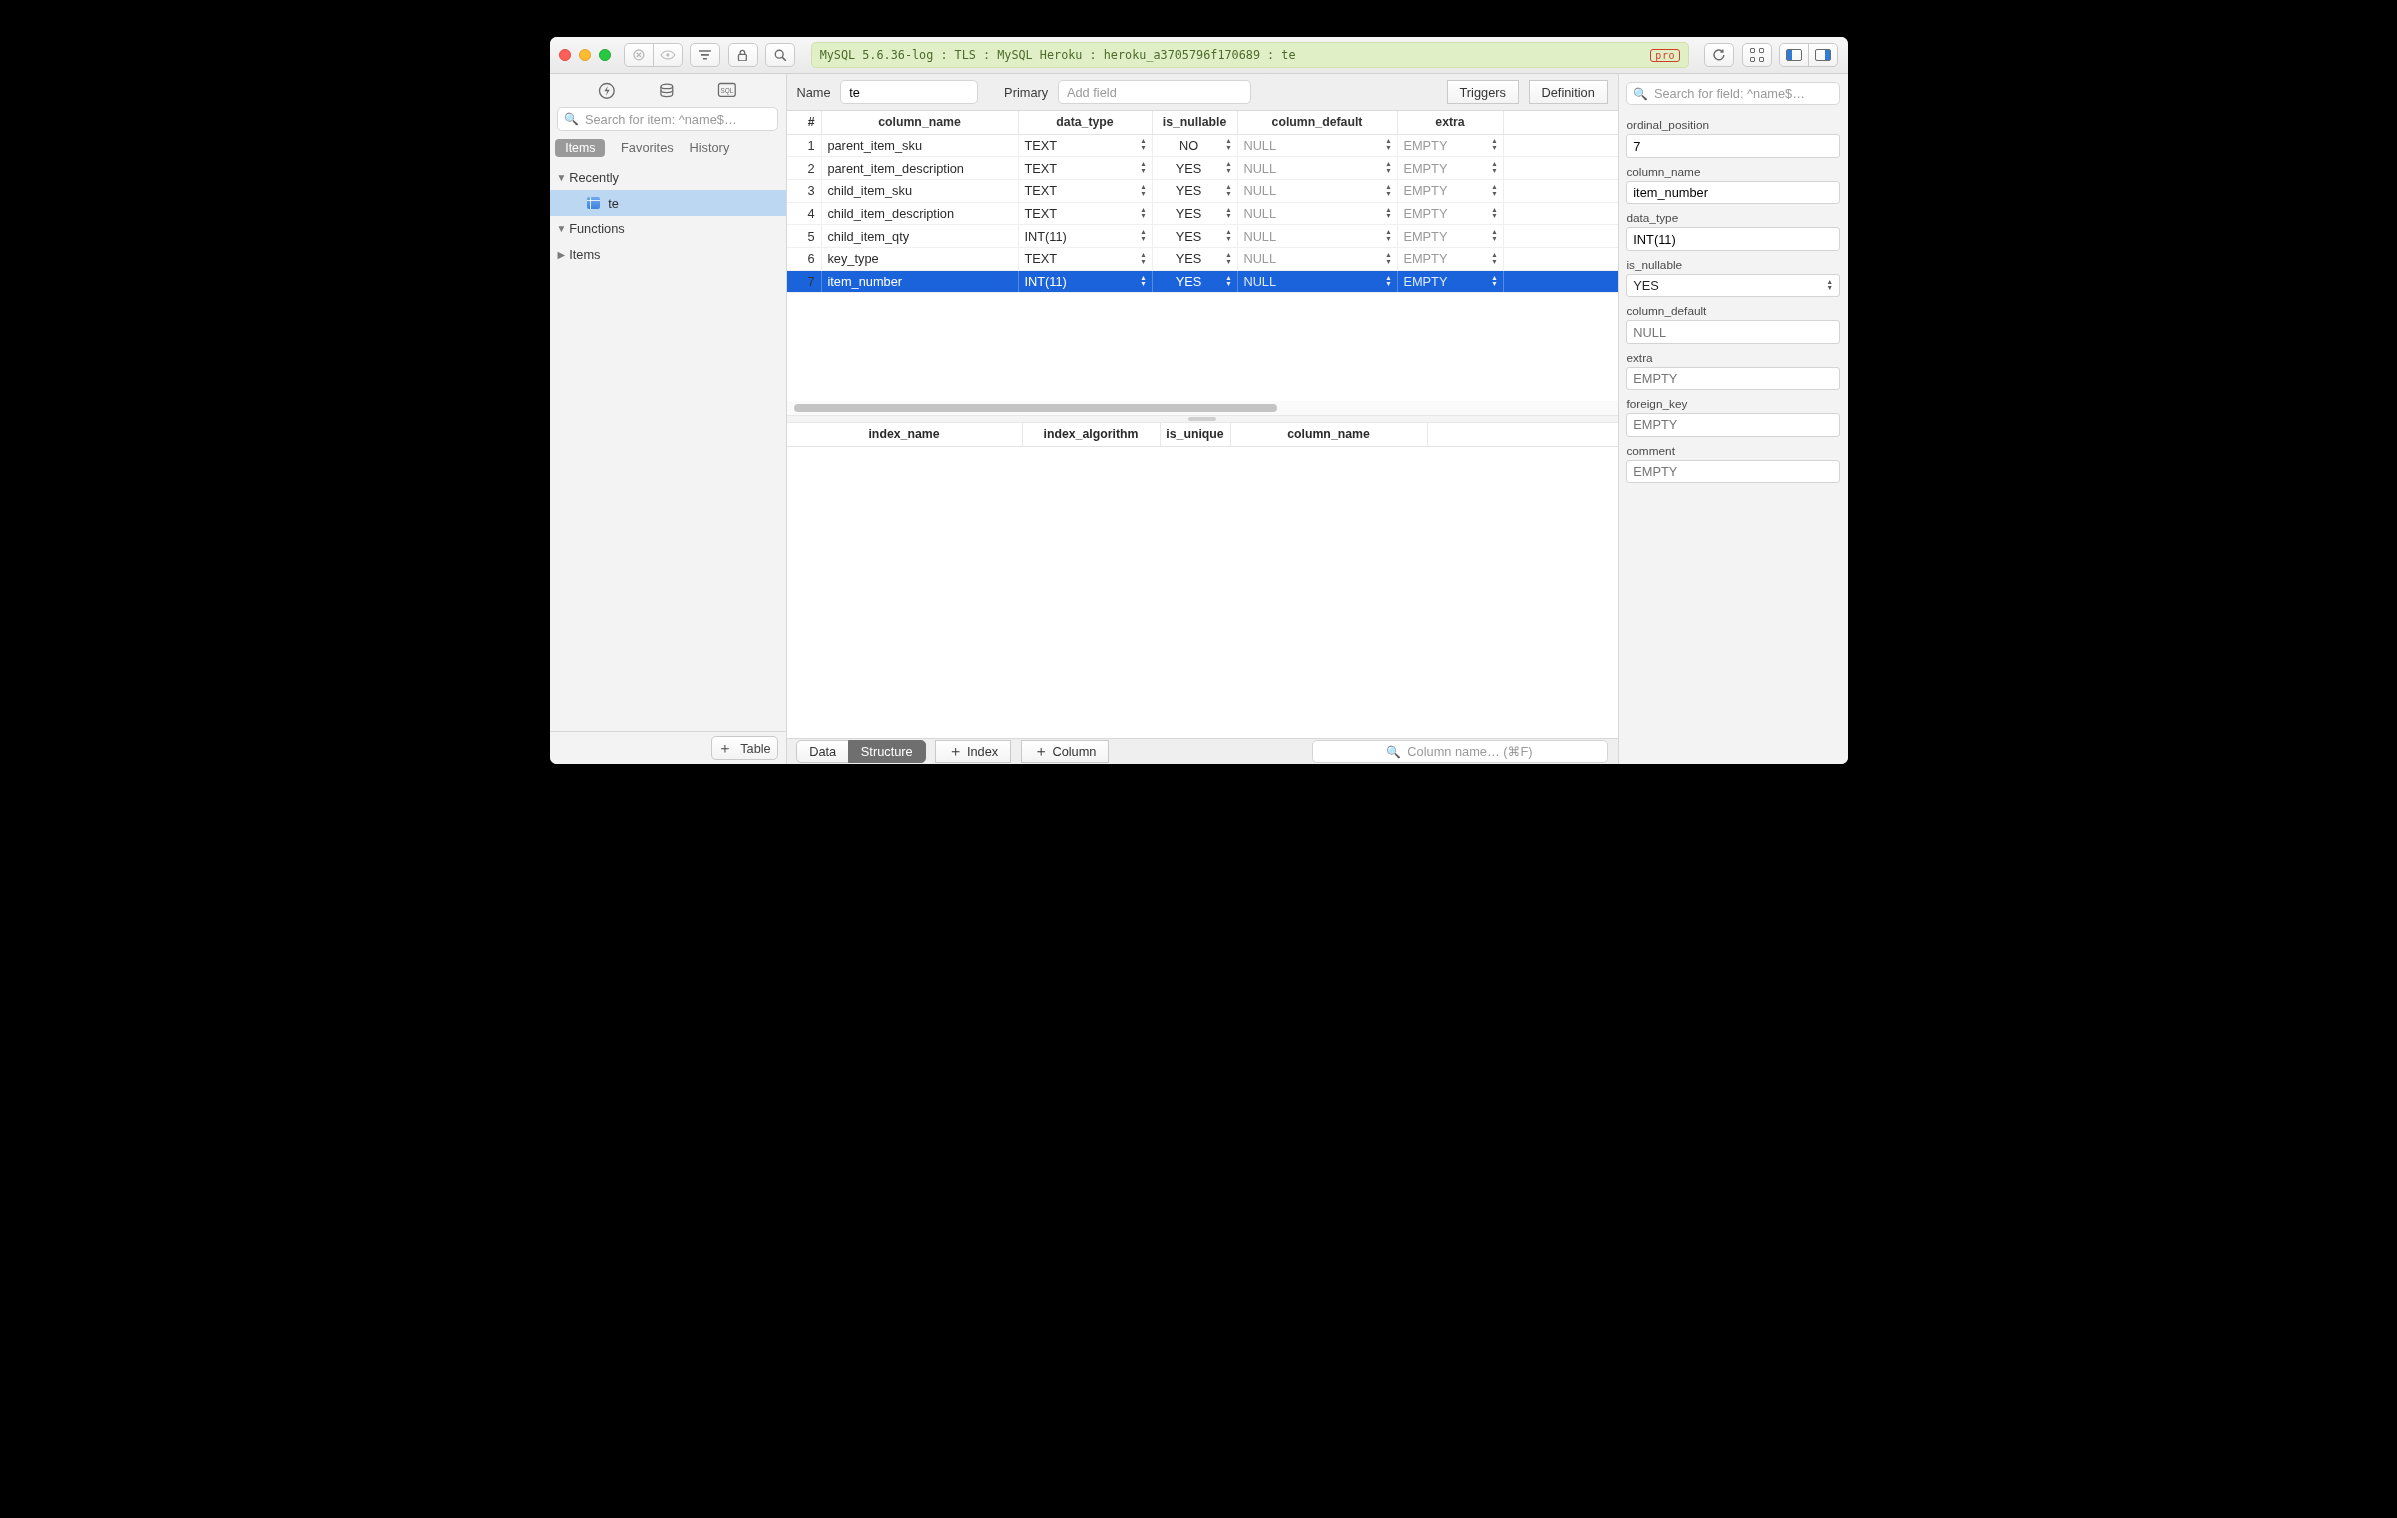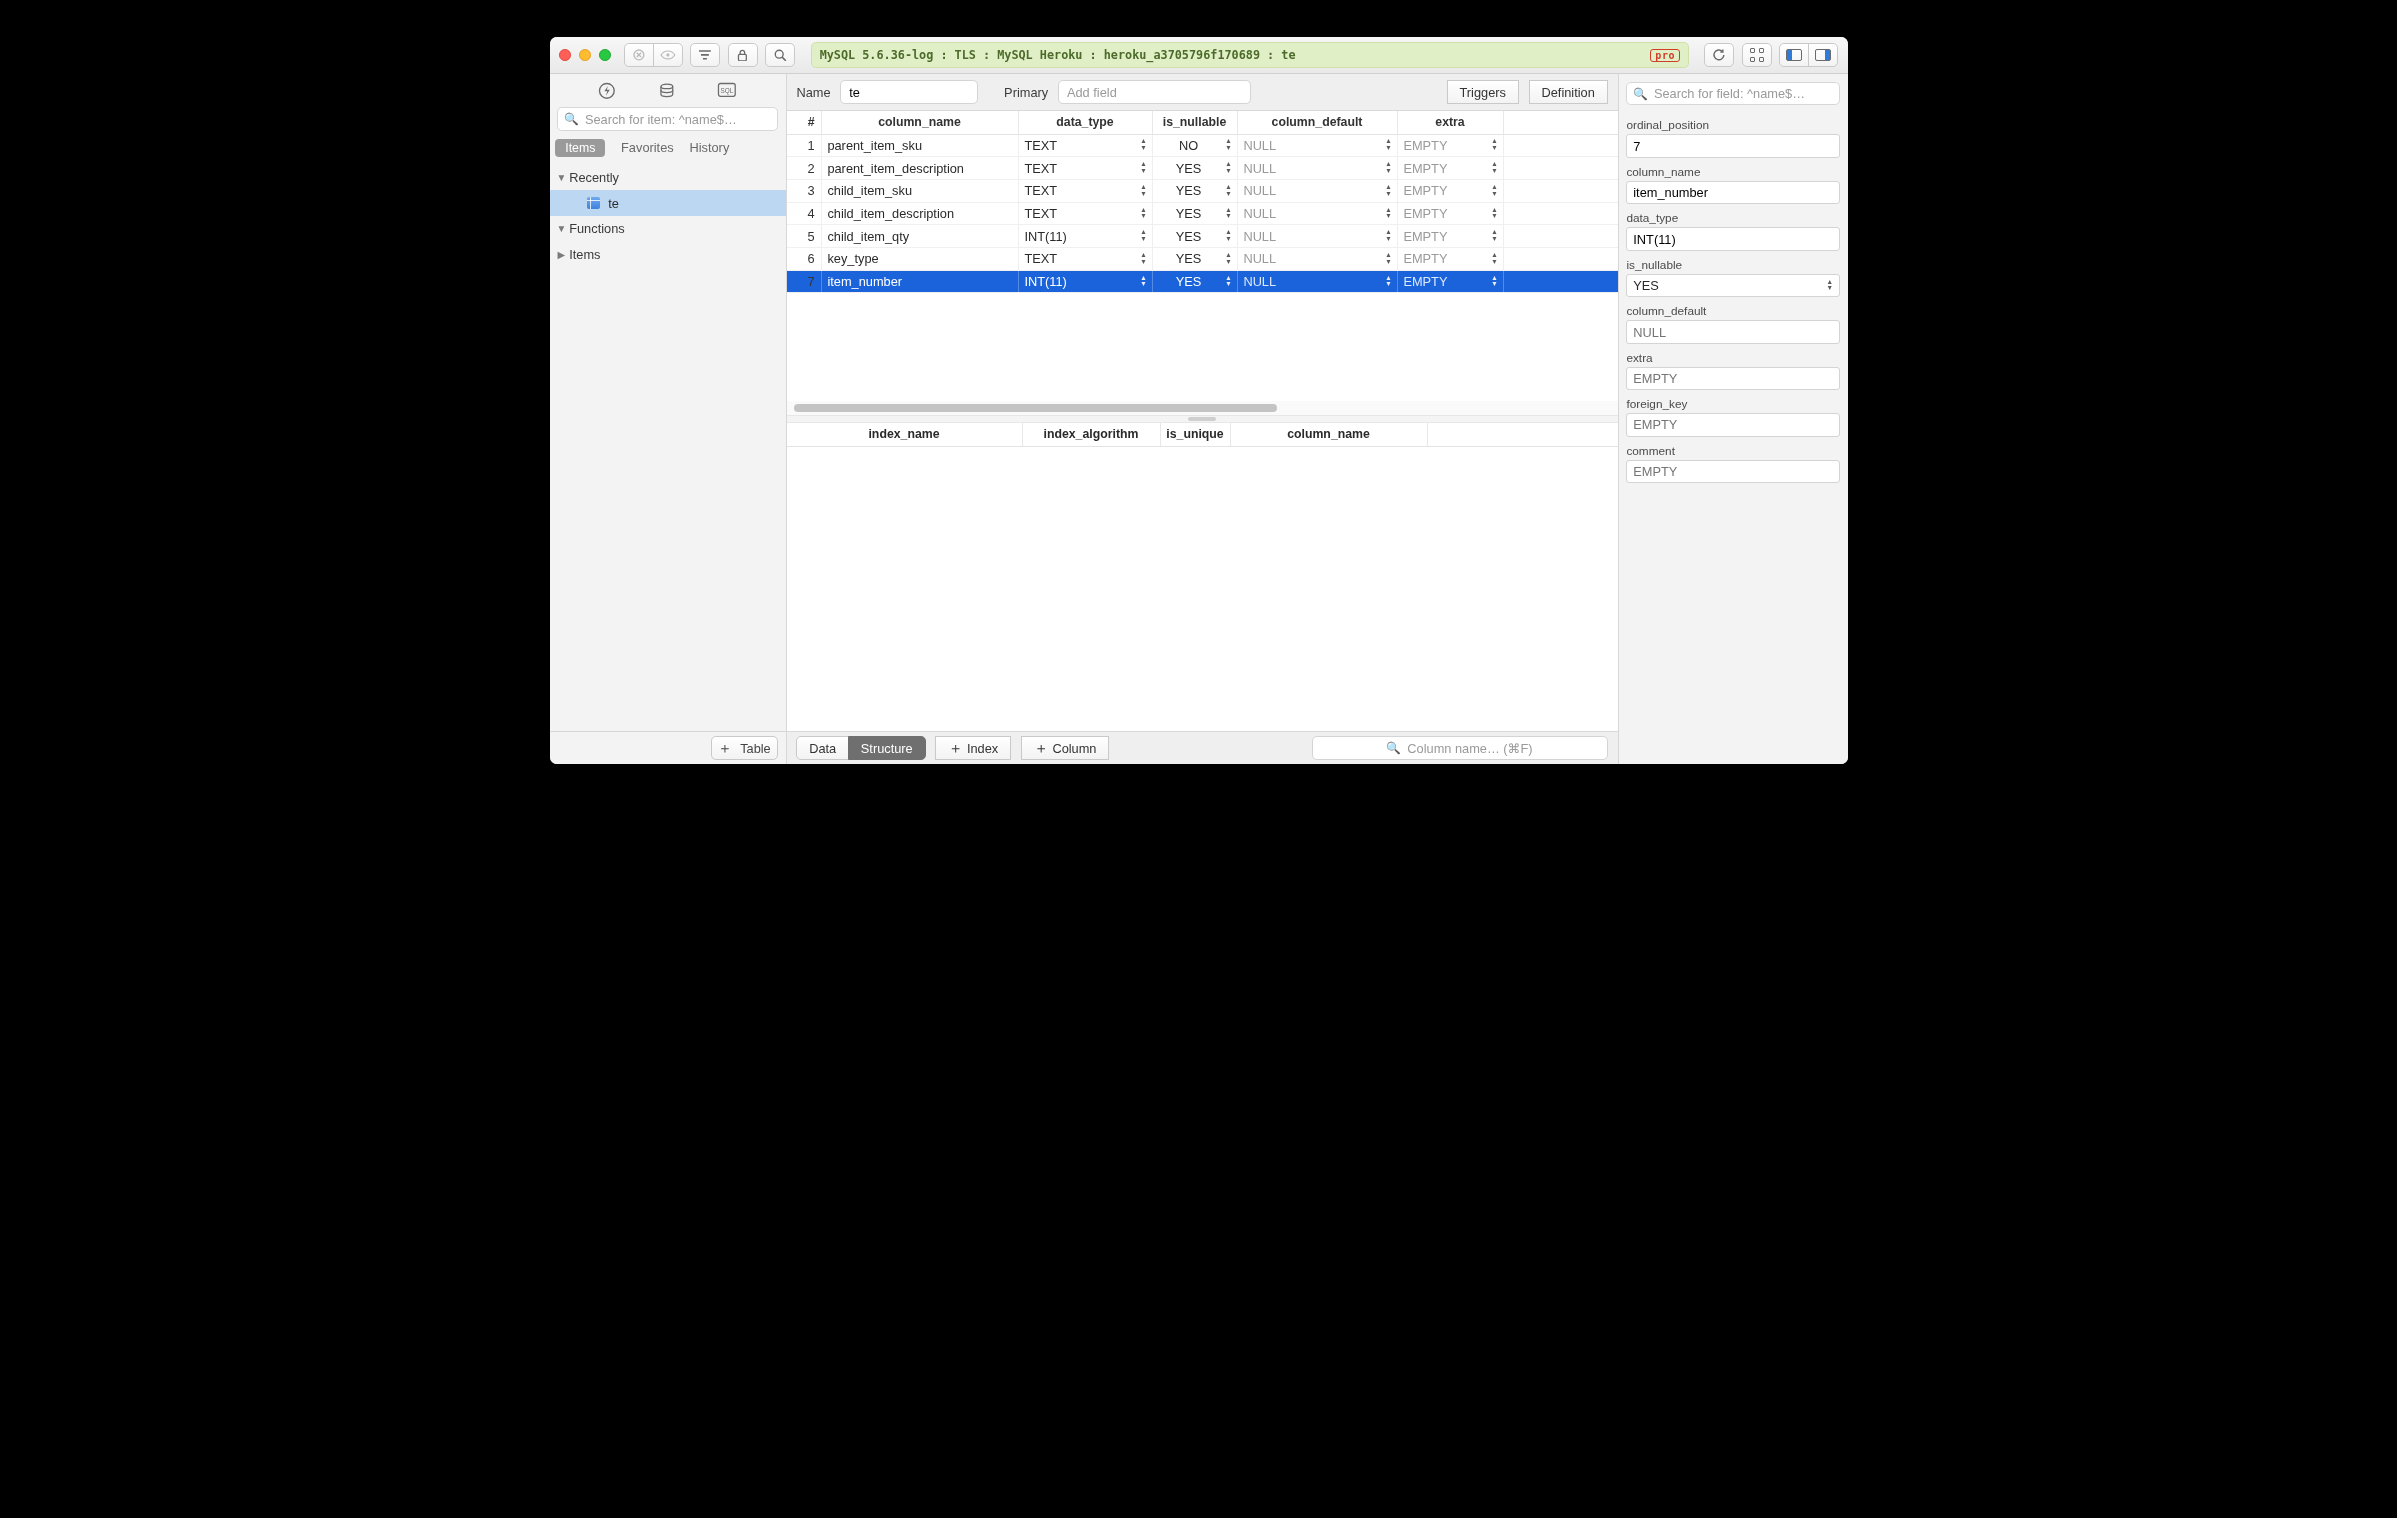--- a/index.html
+++ b/index.html
@@ -54,21 +54,21 @@
   .conn-pill{
     flex:1;
     margin:0 7.9px;
     height:25.6px;
     background:#e1efc7;
     border:1px solid #cfe0a9;
     border-radius:4.9px;
     display:flex;align-items:center;
     padding:0 7.9px;
     font-family:"Menlo","Monaco",monospace;
-    font-size:11.8px; color:#4c6b2b;font-weight:bold;
+    font-size:11.8px; color:#4c6b2b;
   }
   .conn-pill .pro{
     margin-left:auto;
     color:#d23d2a;
     border:1px solid #d23d2a;
     border-radius:3px;
     font-size:10px;
     padding:0 3.9px;
     letter-spacing:0.5px;
   }
@@ -167,21 +167,21 @@
   
   .idx-head{display:flex;height:23.6px;background:#fff;border-bottom:1px solid #e3e3e3;}
   .ih{border-right:1px solid #e8e8e8;display:flex;align-items:center;justify-content:center;font-weight:600;font-size:12.3px;}
   .i-name{width:236px;}
   .i-alg{width:138px;}
   .i-uni{width:70px;}
   .i-col{width:197px;}
   .idx-body{flex:1;background:#fff;}
 
   .main-foot{
-    height:33px;background:#efefef;border-top:1px solid #d8d8d8;
+    height:26px;background:#efefef;border-top:1px solid #d8d8d8;
     display:flex;align-items:center;gap:9.9px;padding:0 9.9px;
   }
   .seg2{display:flex;}
   .seg2 .btn{border-radius:0;}
   .seg2 .btn:first-child{border-radius:4.9px 0 0 4.9px;}
   .seg2 .btn:last-child{border-radius:0 4.9px 4.9px 0;margin-left:-1px;}
   .seg2 .btn.active{background:#6f6f6f;color:#fff;border-color:#6f6f6f;}
   .colsearch{
     flex:1;max-width:296px;margin-left:auto;height:23.6px;border:1px solid #d4d4d4;border-radius:4.9px;background:#fff;
     display:flex;align-items:center;gap:5.9px;color:#9a9a9a;padding:0 7.9px;justify-content:center;

